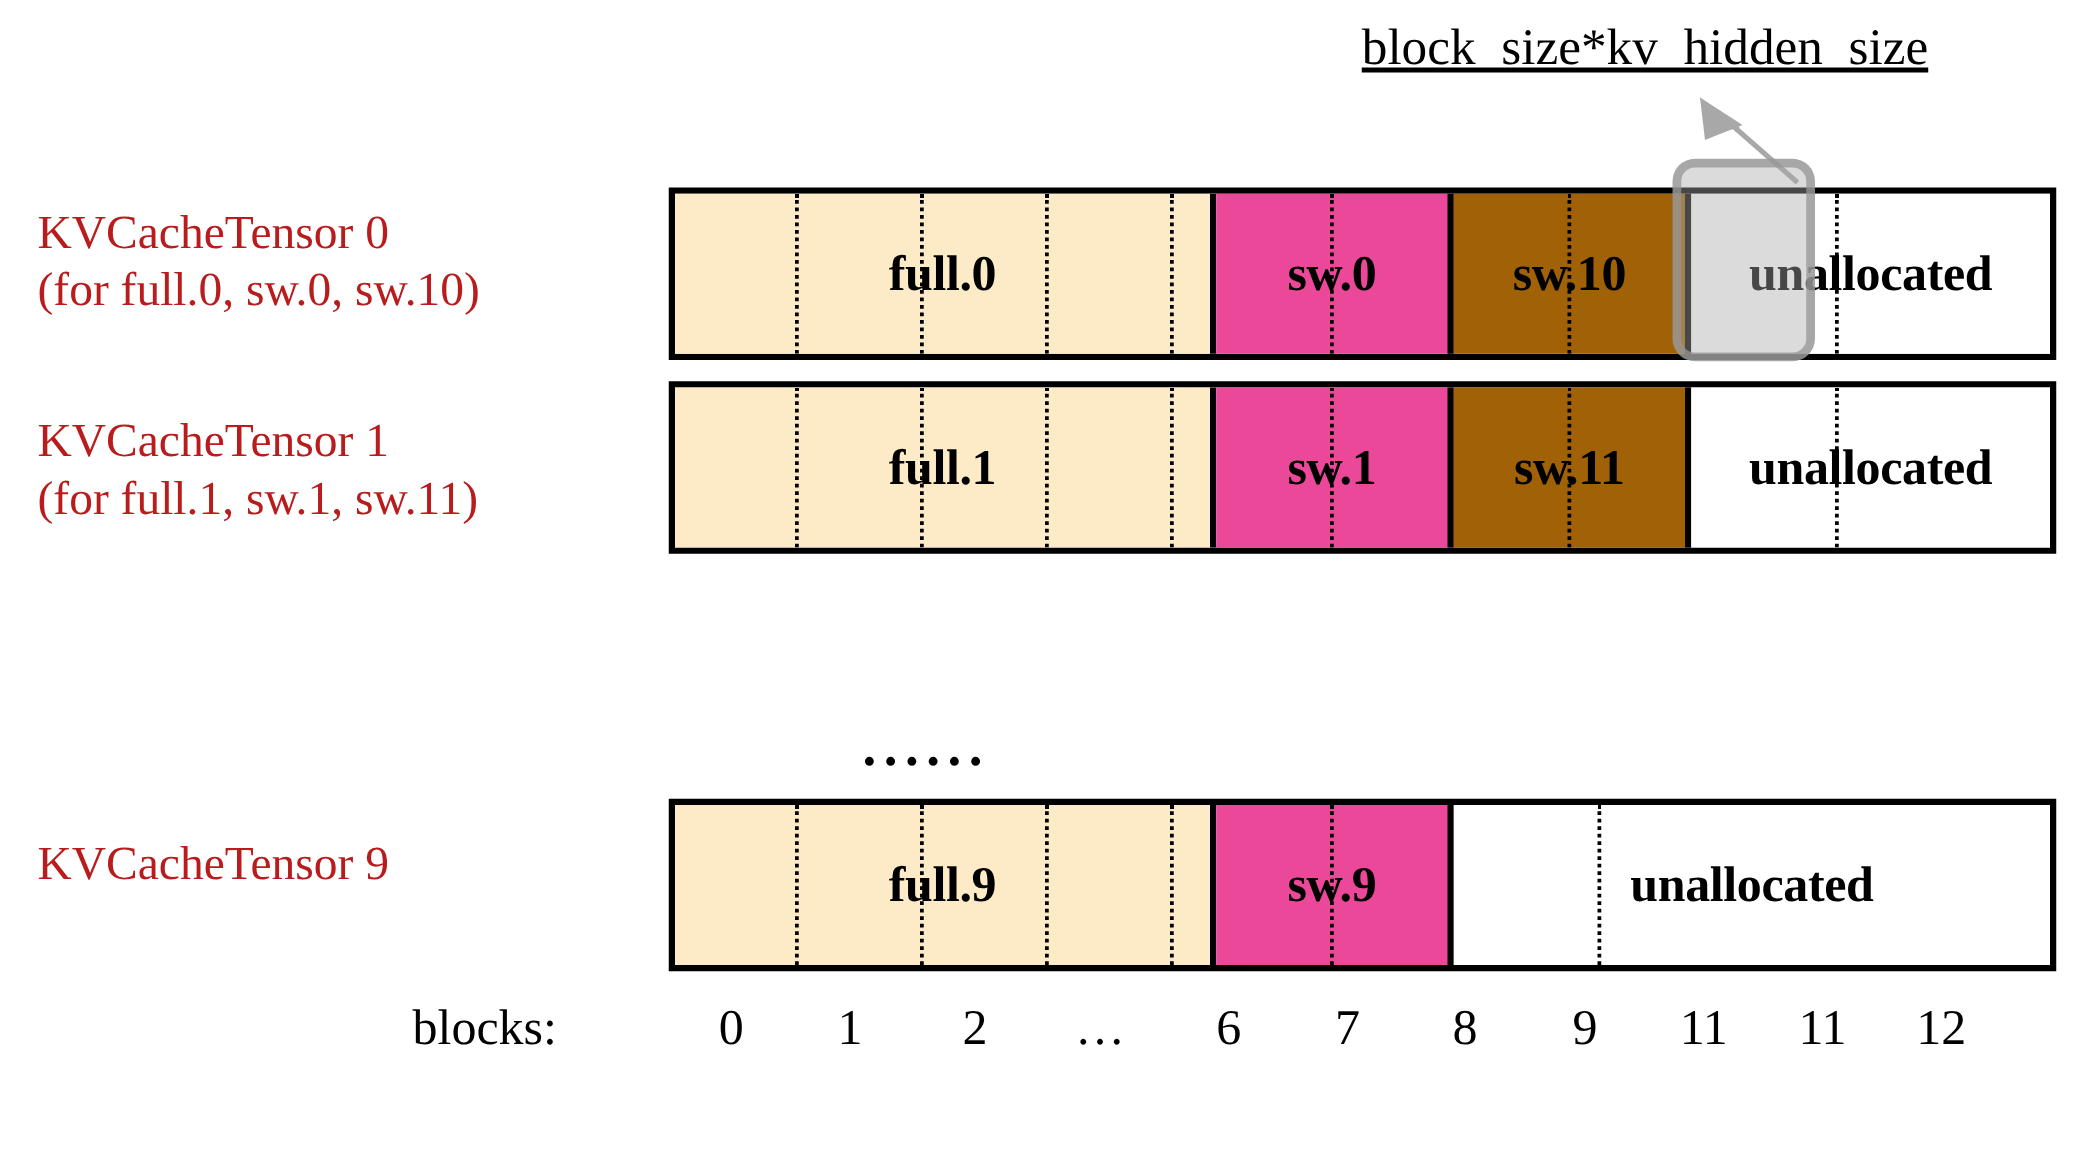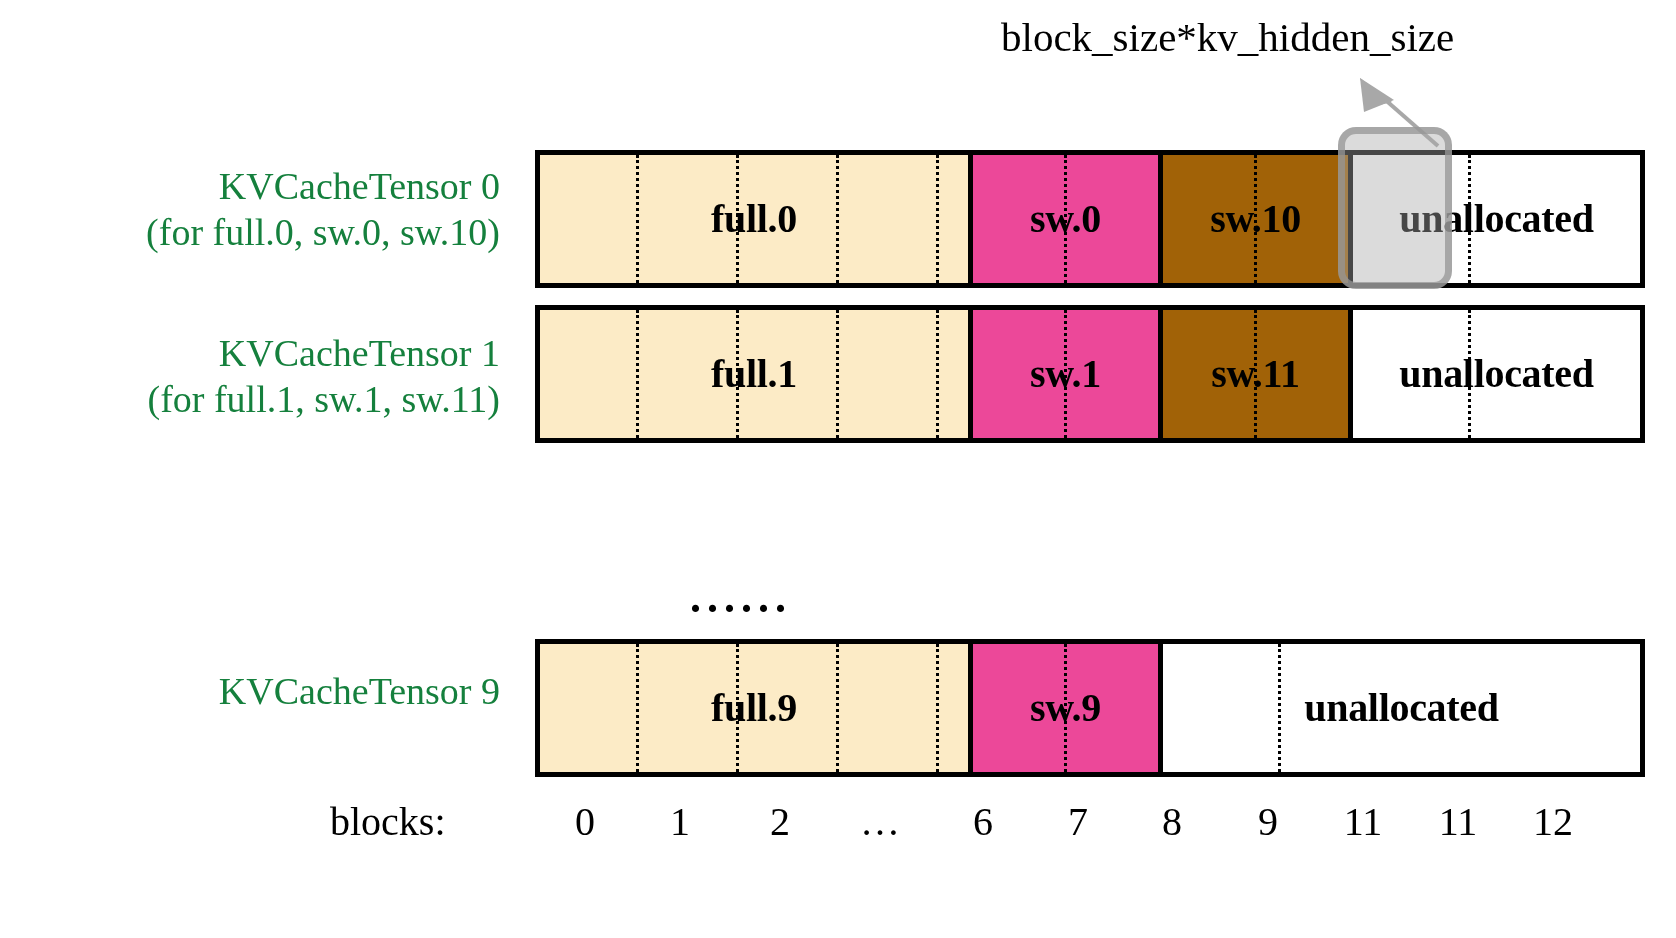--- a/index.html
+++ b/index.html
@@ -12,46 +12,48 @@
     height: 938px;
     position: relative;
     overflow: hidden;
     font-family: "Liberation Serif", "DejaVu Serif", serif;
     color: #000000;
   }
 
   
   #callout-text {
     position: absolute;
-    left: 1001px;
+    left: 1036px;
     top: 14px;
     width: 560px;
+    text-align: center;
     font-size: 41px;
     line-height: 1.15;
     white-space: nowrap;
     color: #000000;
+    text-decoration: underline;
   }
   #callout-arrow {
     position: absolute;
     left: 1330px;
     top: 72px;
     width: 120px;
     height: 80px;
     pointer-events: none;
   }
 
   
   .row-label {
     position: absolute;
     width: 470px;
     left: 30px;
-    text-align: right;
+    text-align: left;
     font-size: 38px;
     line-height: 1.22;
-    color: #15803d;
+    color: #b91c1c;
   }
   .row-label .l1 { display: block; }
   .row-label .l2 { display: block; }
 
   
   .tensor-bar {
     position: absolute;
     left: 535px;
     width: 1110px;
     height: 138px;

